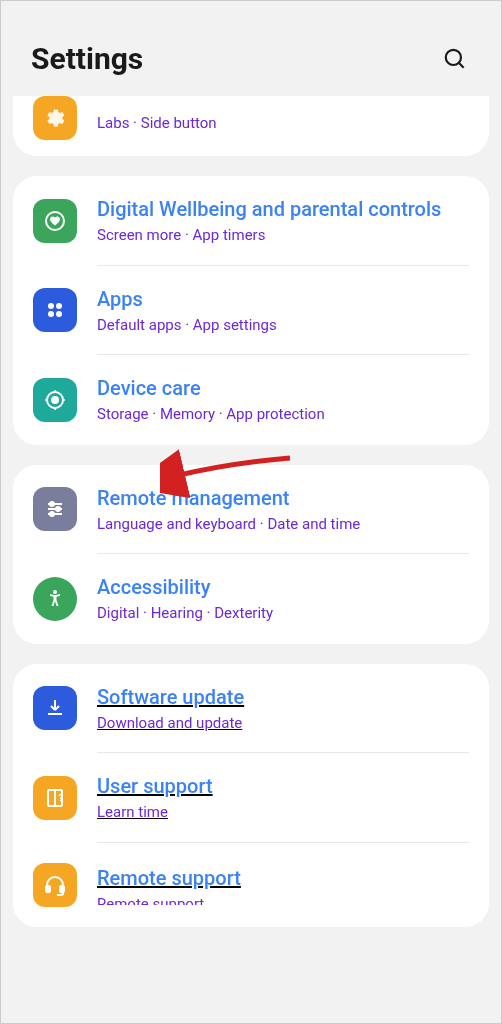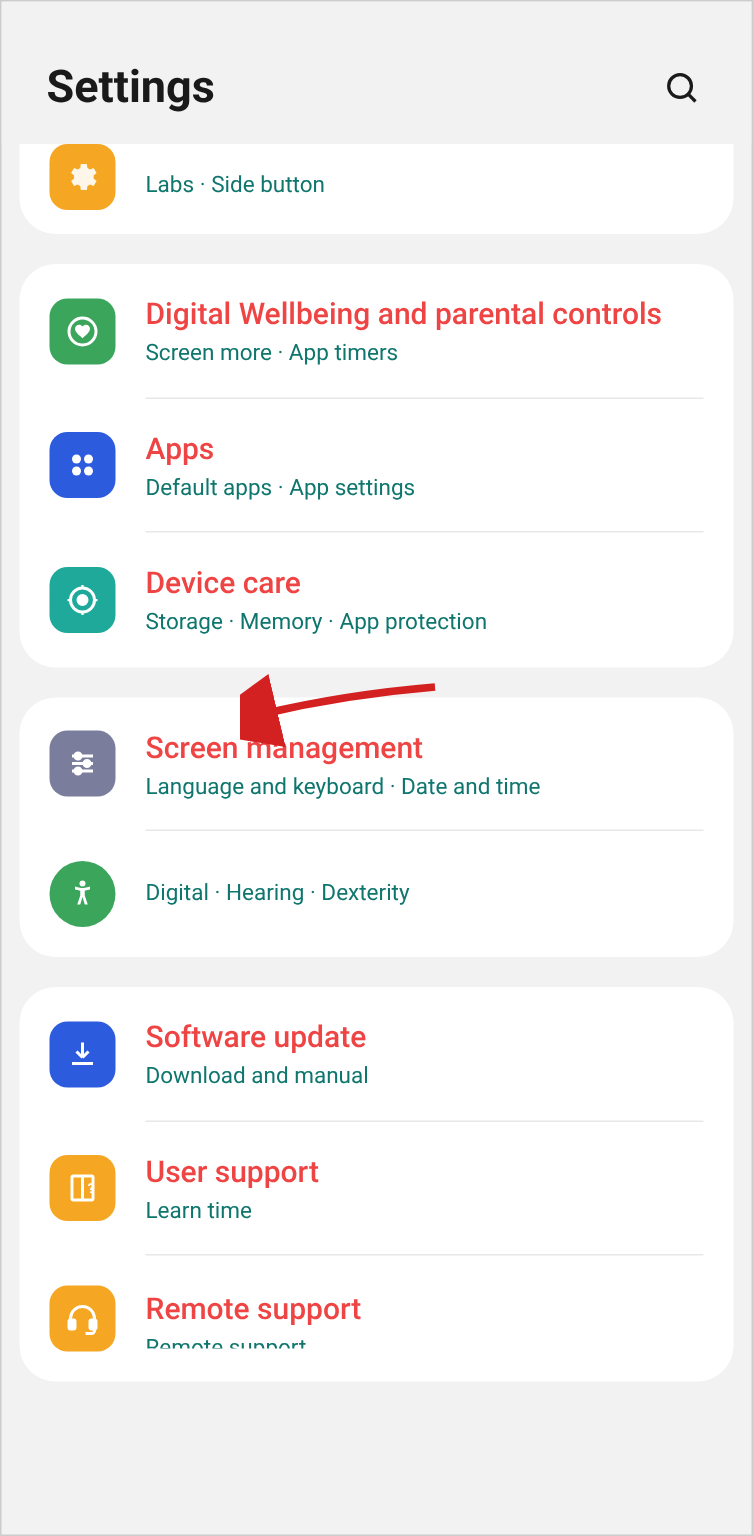--- a/index.html
+++ b/index.html
@@ -35,21 +35,21 @@
     .content {
       padding: 0 12px;
     }
     .section {
       background: #fff;
       border-radius: 24px;
       margin-bottom: 20px;
       overflow: hidden;
     }
     .section.partial-top { border-top-left-radius: 0; border-top-right-radius: 0; }
-    .section.partial-bottom { margin-bottom: 0; }
+    .section.partial-bottom { margin-bottom: 0; text-decoration: underline; }
     .item {
       display: flex;
       align-items: center;
       padding: 20px 20px;
       position: relative;
       cursor: pointer;
     }
     .item:not(:last-child)::after {
       content: '';
       position: absolute;
@@ -66,27 +66,27 @@
       display: flex;
       align-items: center;
       justify-content: center;
       flex-shrink: 0;
       margin-right: 20px;
     }
     .item-text { flex: 1; }
     .item-title {
       font-size: 20px;
       font-weight: 500;
-      color: #ef4444;
+      color: #3b82f6;
       line-height: 1.3;
       margin-bottom: 4px;
     }
     .item-subtitle {
       font-size: 15px;
-      color: #0f766e;
+      color: #6d28d9;
       line-height: 1.3;
     }
     .clipped-item {
       padding-top: 0;
       padding-bottom: 16px;
     }
     .clipped-item .item-title {
       visibility: hidden;
       height: 8px;
       overflow: hidden;
@@ -179,47 +179,48 @@
         <svg width="24" height="24" viewBox="0 0 24 24" fill="none" stroke="#fff" stroke-width="2">
             <line x1="5" y1="7" x2="19" y2="7"></line>
             <circle cx="9" cy="7" r="2" fill="#fff"></circle>
             <line x1="5" y1="12" x2="19" y2="12"></line>
             <circle cx="15" cy="12" r="2" fill="#fff"></circle>
             <line x1="5" y1="17" x2="19" y2="17"></line>
             <circle cx="9" cy="17" r="2" fill="#fff"></circle>
           </svg>
       </div>
       <div class="item-text">
-        <div class="item-title">Screen management</div>
+        <div class="item-title">Remote management</div>
         <div class="item-subtitle">Language and keyboard · Date and time</div>
       </div>
     </div>
     <div class="item">
       <div class="icon-wrap" style="background:#3BA55C;border-radius:50%">
         <svg width="24" height="24" viewBox="0 0 24 24" fill="#fff">
             <circle cx="12" cy="5" r="2"></circle>
             <path d="M12 8c-2 0-5-1-5-1v2s2 .5 3.5.8V13l-2 6h2l1.5-5 1.5 5h2l-2-6V9.8C15 9.5 17 9 17 9V7s-3 1-5 1z"></path>
           </svg>
       </div>
       <div class="item-text">
+        <div class="item-title">Accessibility</div>
         <div class="item-subtitle">Digital · Hearing · Dexterity</div>
       </div>
     </div>
   </div>
 
   <div class="section partial-bottom">
     <div class="item">
       <div class="icon-wrap" style="background:#2D5BDE">
         <svg width="24" height="24" viewBox="0 0 24 24" fill="none" stroke="#fff" stroke-width="2">
             <path d="M12 4v10m0 0l-4-4m4 4l4-4M5 18h14"></path>
           </svg>
       </div>
       <div class="item-text">
         <div class="item-title">Software update</div>
-        <div class="item-subtitle">Download and manual</div>
+        <div class="item-subtitle">Download and update</div>
       </div>
     </div>
     <div class="item">
       <div class="icon-wrap" style="background:#F5A623">
         <svg width="24" height="24" viewBox="0 0 24 24" fill="none" stroke="#fff" stroke-width="2">
             <rect x="5" y="4" width="14" height="16" rx="1"></rect>
             <line x1="12" y1="4" x2="12" y2="20"></line>
             <text x="15.5" y="15" fill="#fff" stroke="none" font-size="9" font-weight="bold">?</text>
           </svg>
       </div>

